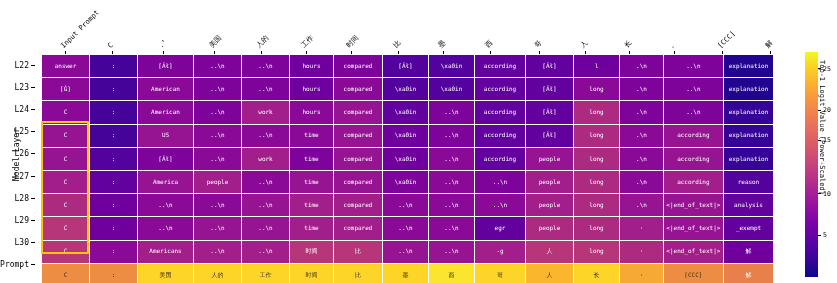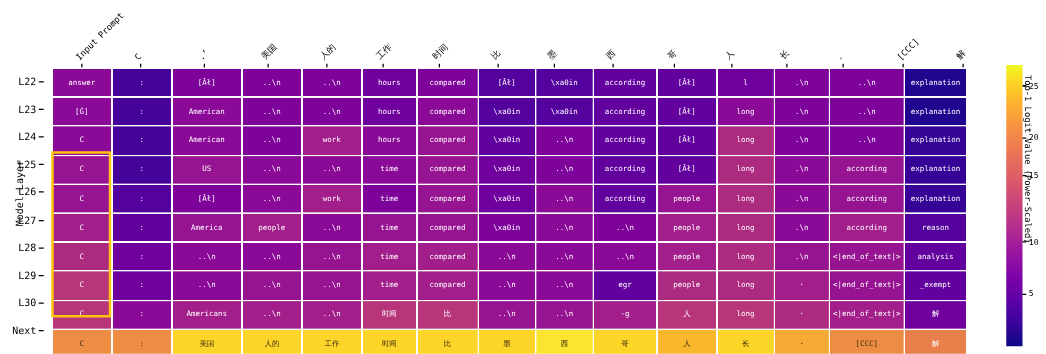--- a/index.html
+++ b/index.html
@@ -116,21 +116,21 @@
       </div>
       <div class="rowlabel">
         <span>L29</span>
         <span class="tick"></span>
       </div>
       <div class="rowlabel">
         <span>L30</span>
         <span class="tick"></span>
       </div>
       <div class="rowlabel">
-        <span>Next</span>
+        <span>Prompt</span>
         <span class="tick"></span>
       </div>
     </div>
 
   <div class="collabels" style="width: 752.5px;">
       <div class="colticklabel" style="left: 23.5px;">Input Prompt</div>
       <div class="coltick" style="left: 23.5px;"></div>
       <div class="colticklabel" style="left: 70.5px;">C</div>
       <div class="coltick" style="left: 70.5px;"></div>
       <div class="colticklabel" style="left: 121.5px;">.’</div>

